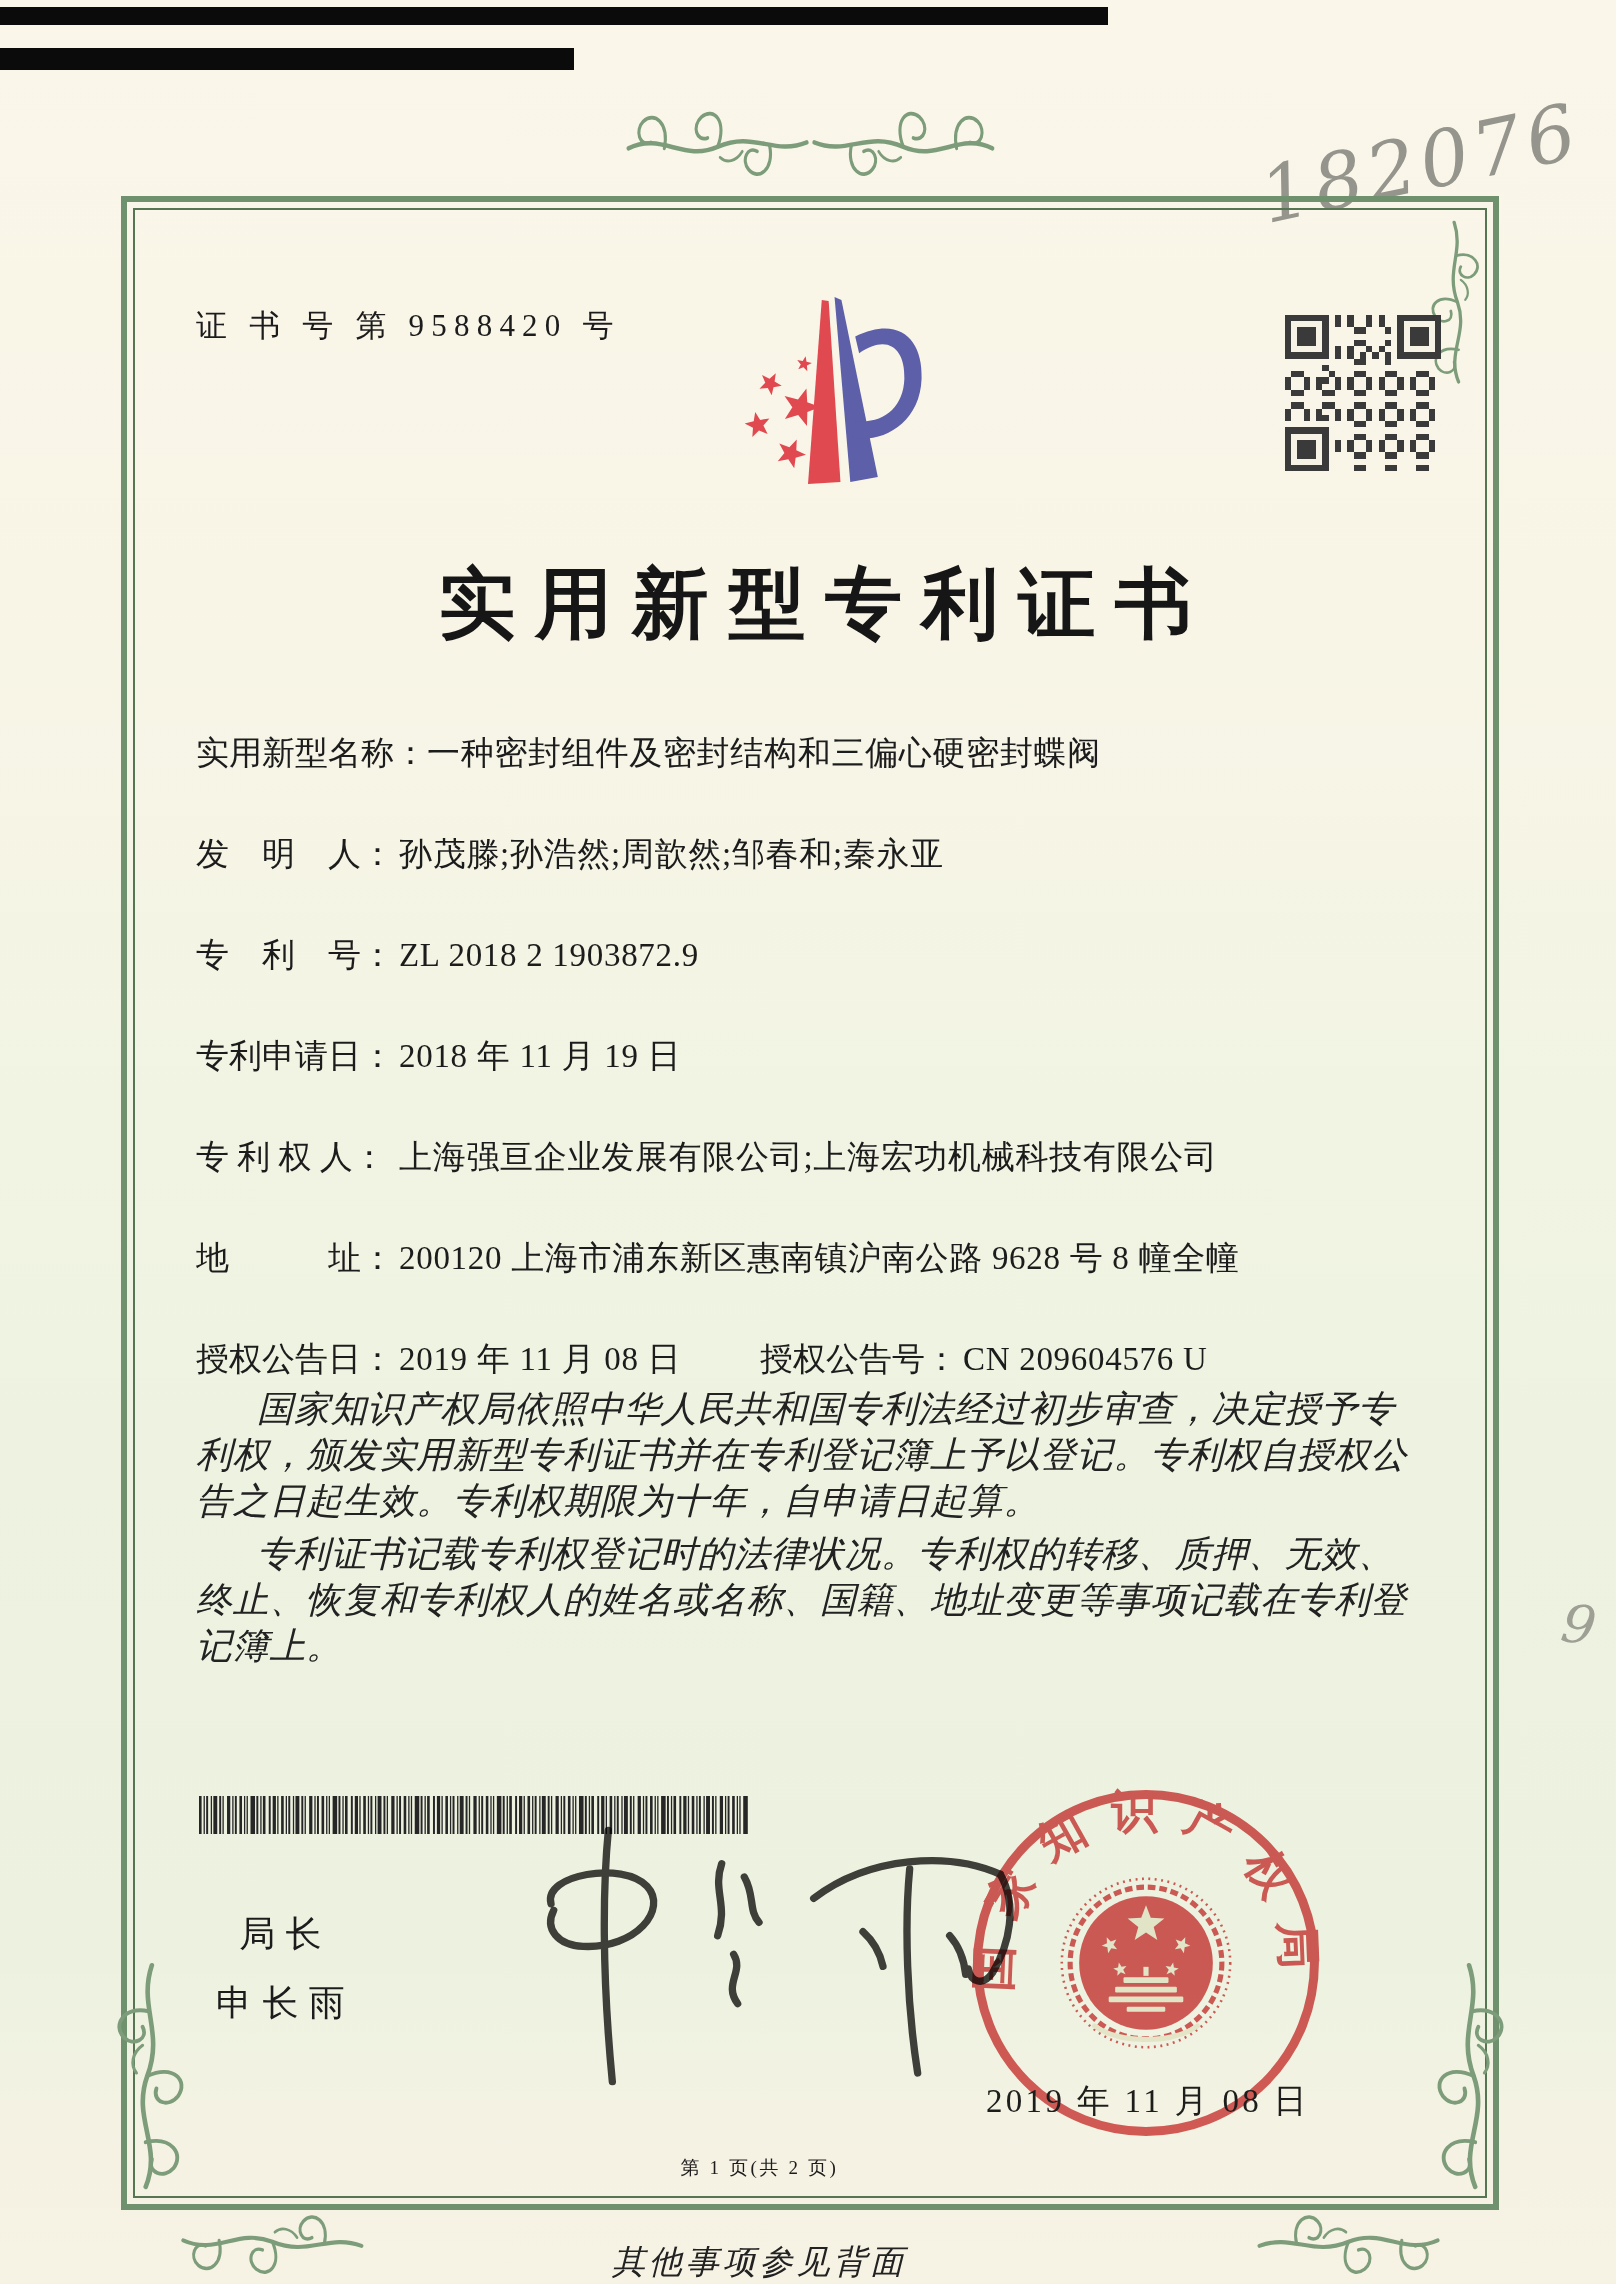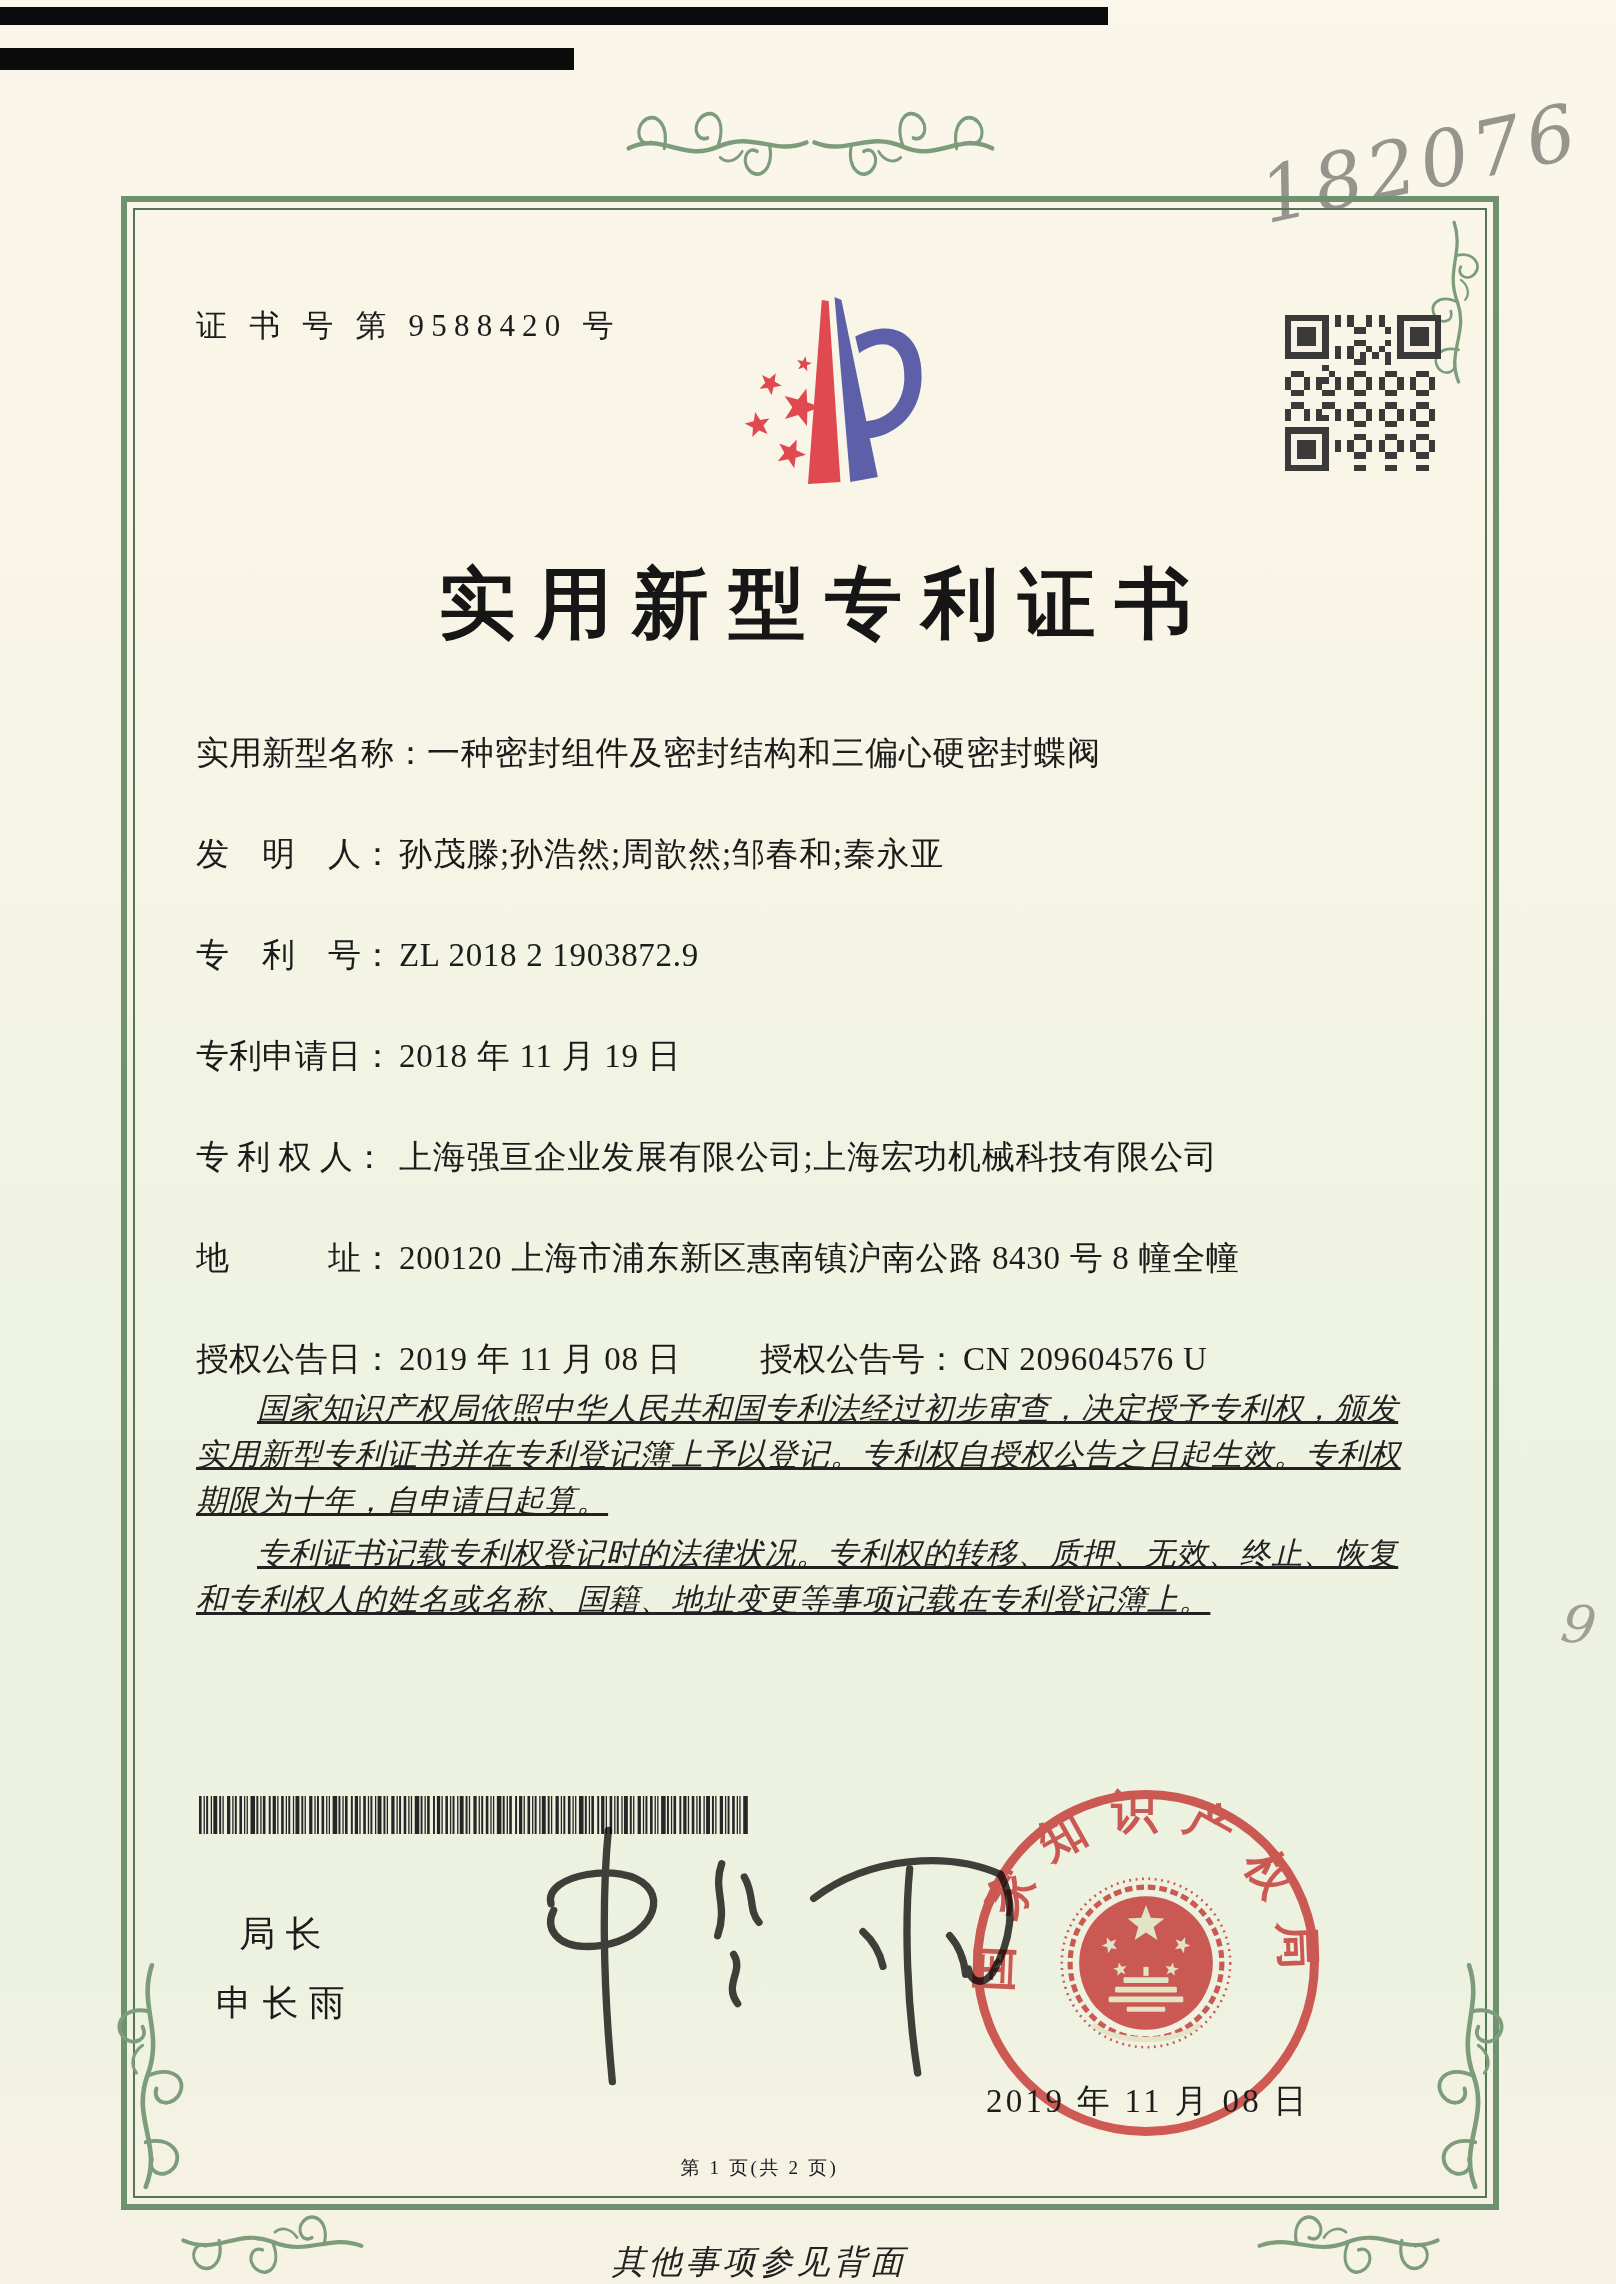--- a/index.html
+++ b/index.html
@@ -39,21 +39,21 @@
   }
   .fields{position:absolute;left:196px;top:734px;width:1232px;}
   .row{display:flex;align-items:flex-start;line-height:38px;margin-bottom:63px;font-size:33px;}
   .row .label{min-width:203px;white-space:pre;}
   .row .value{flex:1;letter-spacing:0.7px;}
   .grant-row{display:flex;}
   .grant-row .pair1{display:flex;width:564px;}
   .grant-row .pair2{display:flex;}
   .body-text{
     position:absolute;left:196px;top:1386px;width:1233px;
-    font-size:31px;line-height:46px;font-style:italic;color:#222;text-decoration:underline;
+    font-size:36px;line-height:46px;font-style:italic;color:#222;
   }
   .body-text p{margin:0 0 6.5px 0;text-indent:61px;letter-spacing:0.7px;}
   .barcode{position:absolute;left:199px;top:1796px;width:554px;height:38px;}
   .officer{position:absolute;left:216px;top:1914px;font-size:36px;letter-spacing:10.4px;line-height:40px;text-align:center;}
   .officer .officer-name{margin-top:29px;}
   .signature{position:absolute;left:443px;top:1804px;width:600px;height:282px;z-index:4;mix-blend-mode:multiply;}
   .seal{position:absolute;left:966px;top:1783px;width:360px;height:360px;z-index:5;opacity:.93;mix-blend-mode:multiply;}
   .seal-date{position:absolute;left:986px;top:2079px;font-size:33px;letter-spacing:3.3px;color:#1d1d1b;z-index:6;}
   .page-info{position:absolute;left:0;top:2155px;width:1519px;text-align:center;font-size:19px;letter-spacing:2.6px;}
   .back-note{position:absolute;left:0;top:2240px;width:1519px;text-align:center;font-size:33px;letter-spacing:3.9px;font-style:italic;color:#222;}
@@ -285,21 +285,21 @@
     <div class="row">
       <span class="label">专利申请日：</span>
       <span class="value">2018 年 11 月 19 日</span>
     </div>
     <div class="row">
       <span class="label">专 利 权 人：</span>
       <span class="value">上海强亘企业发展有限公司;上海宏功机械科技有限公司</span>
     </div>
     <div class="row">
       <span class="label">地　　　址：</span>
-      <span class="value">200120 上海市浦东新区惠南镇沪南公路 8430 号 8 幢全幢</span>
+      <span class="value">200120 上海市浦东新区惠南镇沪南公路 9628 号 8 幢全幢</span>
     </div>
     <div class="row grant-row">
       <span class="pair1">
         <span class="label">授权公告日：</span>
         <span class="value">2019 年 11 月 08 日</span>
       </span>
       <span class="pair2">
         <span class="label">授权公告号：</span>
         <span class="value">CN 209604576 U</span>
       </span>

